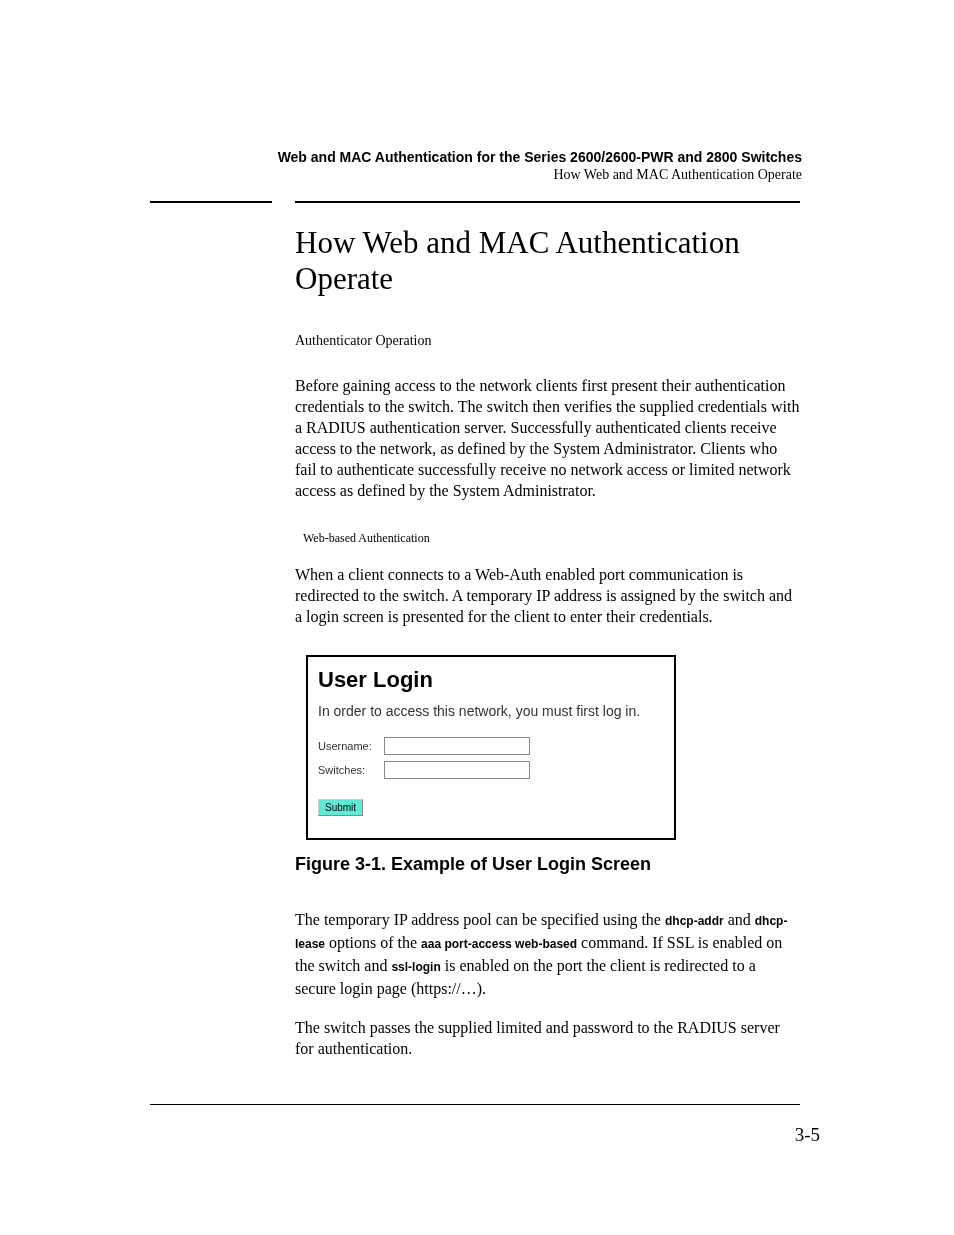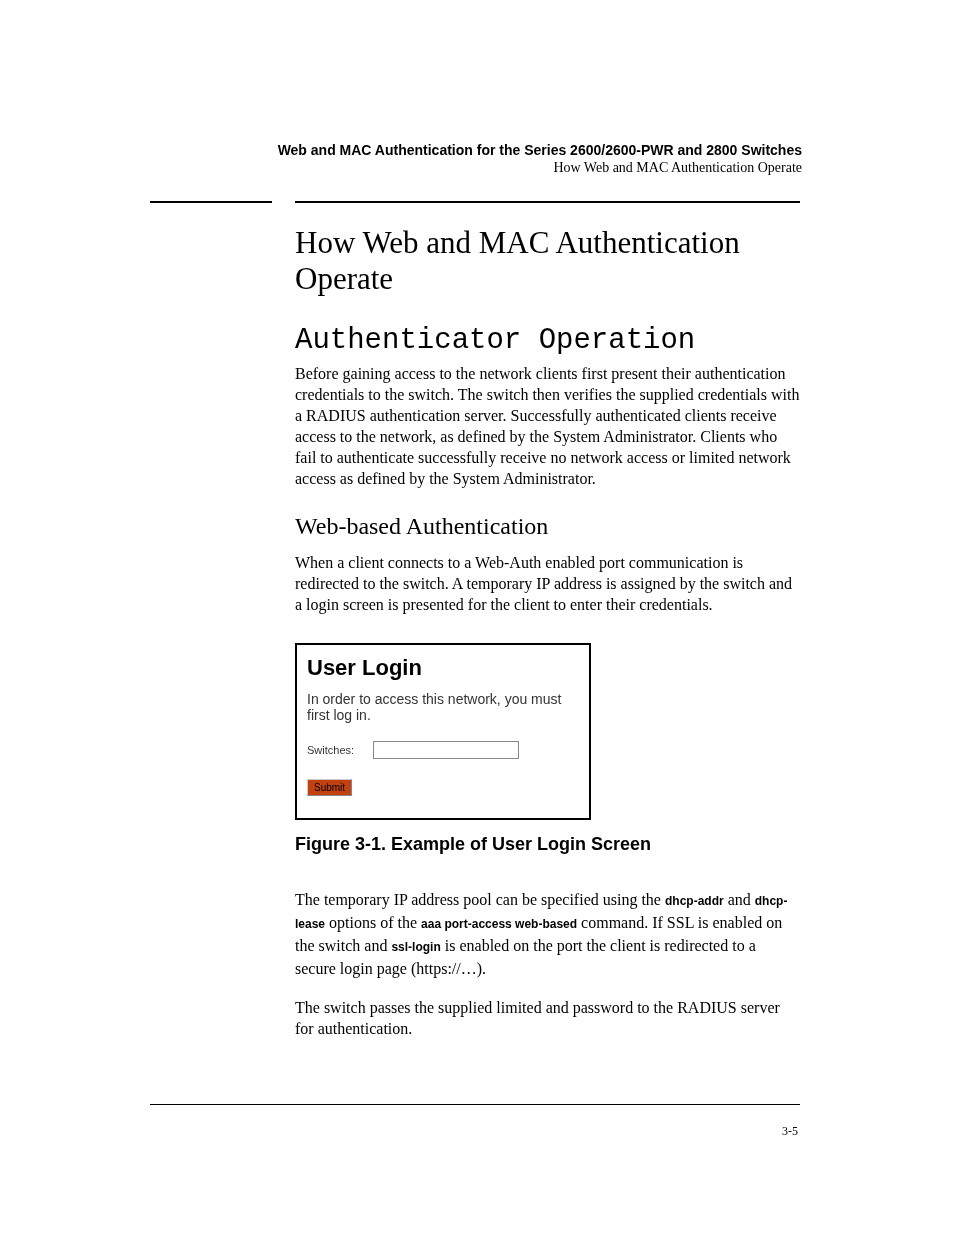--- a/index.html
+++ b/index.html
@@ -11,21 +11,21 @@
       height: 1235px;
       position: relative;
       color: #000;
     }
     .page {
       position: absolute;
       left: 0; top: 0; right: 0; bottom: 0;
     }
     .running-head {
       position: absolute;
-      top: 141px;
+      top: 148px;
       right: 152px;
       text-align: right;
     }
     .rh-line1 {
       font-family: Arial, Helvetica, sans-serif;
       font-weight: bold;
       font-size: 14px;
       line-height: 18px;
     }
     .rh-line2 {
@@ -56,47 +56,48 @@
       width: 505px;
     }
     .h1 {
       font-family: "Times New Roman", Times, serif;
       font-weight: 400;
       font-size: 31px;
       line-height: 36px;
       margin: 0 0 30px 0;
     }
     .h2 {
-      font-family: Liberation Mono, monospace;
+      font-family: Liberation Serif, serif;
       font-weight: 400;
-      font-size: 29px;
+      font-size: 14px;
       line-height: 28px;
-      margin: 0 0 8px 0;
+      margin: 0 0 20px 0;
     }
     .h3 {
       font-family: "Times New Roman", Times, serif;
       font-weight: 400;
-      font-size: 24px;
+      font-size: 12px;
       line-height: 24px;
-      margin: 25px 0 14px 0;
+      margin: 25px 0 14px 8px;
     }
     .para {
       font-family: "Times New Roman", Times, serif;
       font-size: 16px;
       line-height: 21px;
       margin: 3px 0 18px 0;
       text-align: left;
     }
     
     .figbox {
       margin-top: 28px;
       border: 2px solid #000;
-      width: 296px;
+      width: 370px;
       padding: 10px 10px 22px 10px;
       box-sizing: border-box;
+      margin-left: 11px;
     }
     .figbox .ul-title {
       font-family: Verdana, Arial, sans-serif;
       font-weight: bold;
       font-size: 22px;
       margin: 0 0 10px 0;
     }
     .figbox .ul-sub {
       font-family: Verdana, Arial, sans-serif;
       font-size: 14px;
@@ -122,21 +123,21 @@
       background: #fff;
       font-size: 11px;
       padding: 0 2px;
       box-sizing: content-box;
     }
     .submit-btn {
       margin-top: 14px;
       font-family: Verdana, Arial, sans-serif;
       font-size: 10px;
       padding: 2px 6px;
-      background: #c2410c;
+      background: #5eead4;
       border: 1px solid #888;
       border-top-color: #ccc;
       border-left-color: #ccc;
       cursor: pointer;
     }
     .caption {
       font-family: Arial, Helvetica, sans-serif;
       font-weight: bold;
       font-size: 18px;
       margin: 14px 0 34px 0;
@@ -150,23 +151,23 @@
       position: absolute;
       top: 1104px;
       left: 150px;
       width: 650px;
       height: 1px;
       background: #000;
     }
     .pagenum {
       position: absolute;
       top: 1124px;
-      right: 156px;
-      font-family: "Times New Roman", Times, serif;
-      font-size: 12px;
+      right: 134px;
+      font-family: "Times New Roman", Times, serif;
+      font-size: 19px;
     }
   </style>
 </head>
 <body>
 
 <div class="page">
   <div class="running-head">
     <div class="rh-line1">Web and MAC Authentication for the Series 2600/2600-PWR and 2800 Switches</div>
     <div class="rh-line2">How Web and MAC Authentication Operate</div>
   </div>
@@ -178,20 +179,24 @@
     <h1 class="h1">How Web and MAC Authentication Operate</h1>
     <h2 class="h2">Authenticator Operation</h2>
     <p class="para">Before gaining access to the network clients first present their authentication credentials to the switch. The switch then verifies the supplied credentials with a RADIUS authentication server. Successfully authenticated clients receive access to the network, as defined by the System Administrator. Clients who fail to authenticate successfully receive no network access or limited network access as defined by the System Administrator.</p>
     <h3 class="h3">Web-based Authentication</h3>
     <p class="para">When a client connects to a Web-Auth enabled port communication is redirected to the switch.   A temporary IP address is assigned by the switch and a login screen is presented for the client to enter their credentials.</p>
 
     <div class="figbox">
       <div class="ul-title">User Login</div>
       <div class="ul-sub">In order to access this network, you must first log in.</div>
       <div class="form-row">
+        <label>Username:</label>
+        <input class="tinput" type="text" style="">
+      </div>
+      <div class="form-row">
         <label>Switches:</label>
         <input class="tinput" type="password" style="">
       </div>
       <button class="submit-btn">Submit</button>
     </div>
 
     <div class="caption">Figure 3-1. Example of User Login Screen</div>
 
     <p class="para">
       <span>The temporary IP address pool can be specified using the </span><span class="b">dhcp-addr</span><span> and </span><span class="b">dhcp-lease</span><span> options of the </span><span class="b">aaa port-access web-based</span><span> command. If SSL is enabled on the switch and </span><span class="b">ssl-login</span><span> is enabled on the port the client is redirected to a secure login page (https://…).</span>

